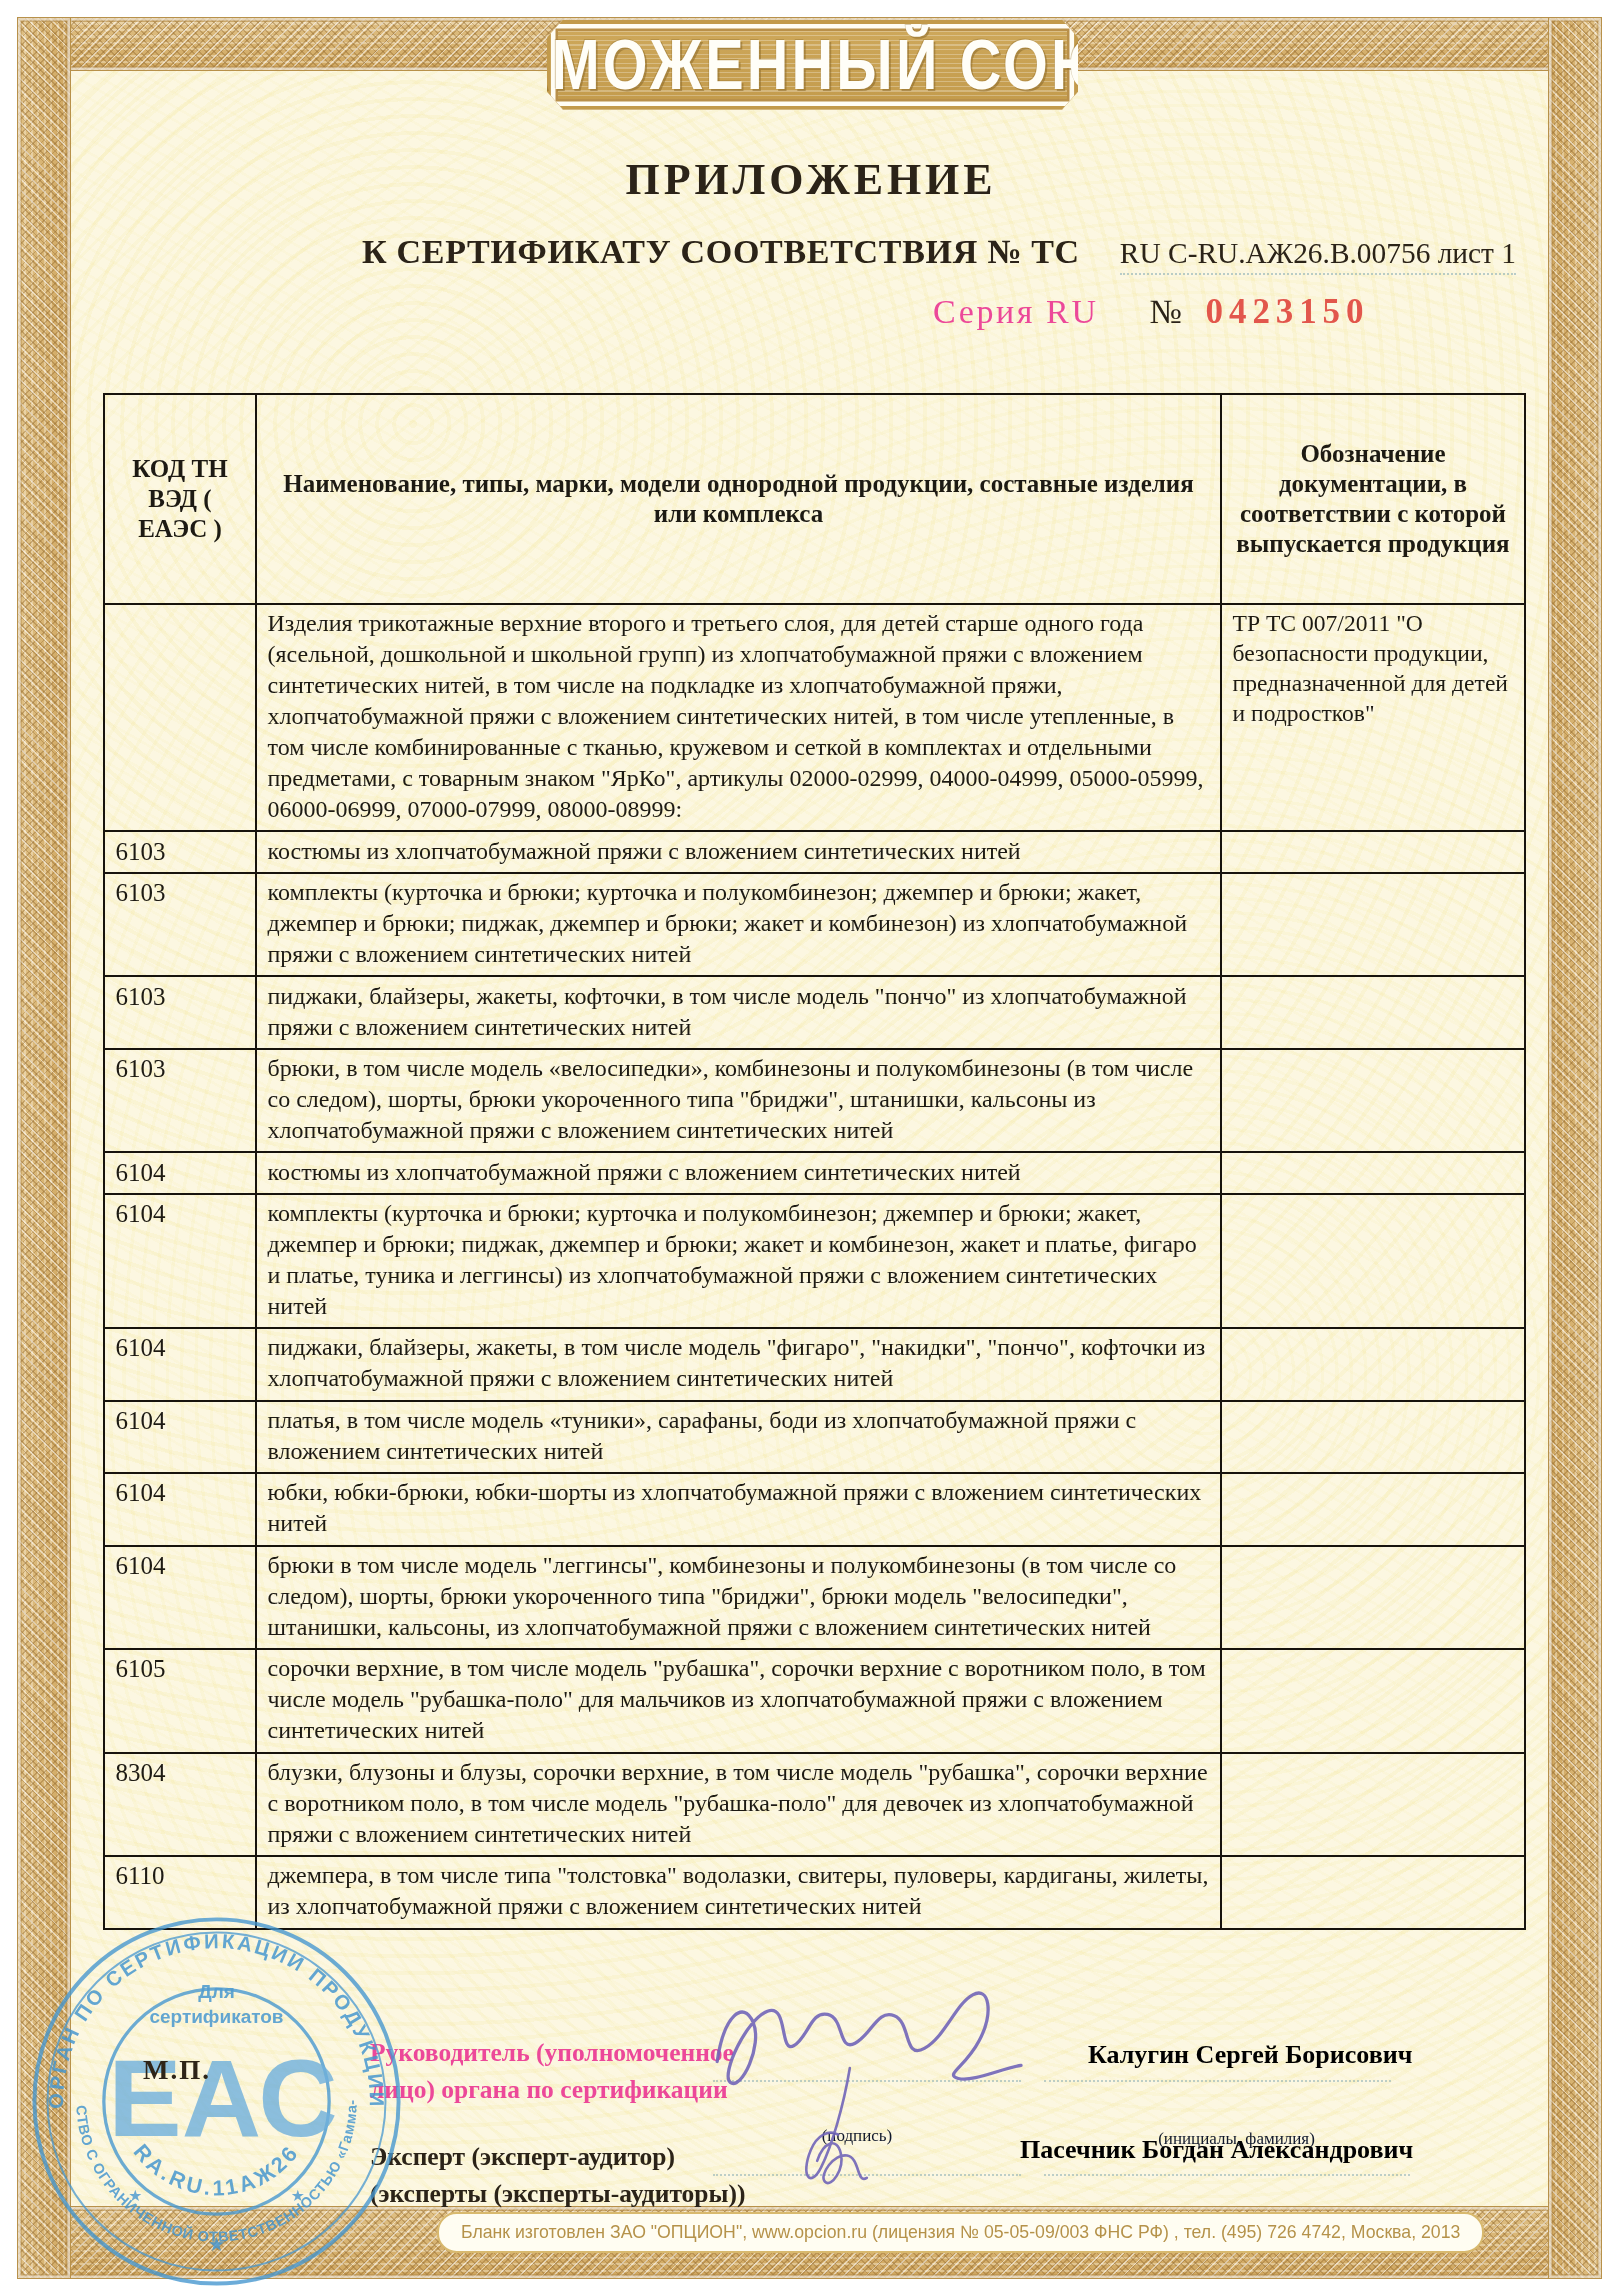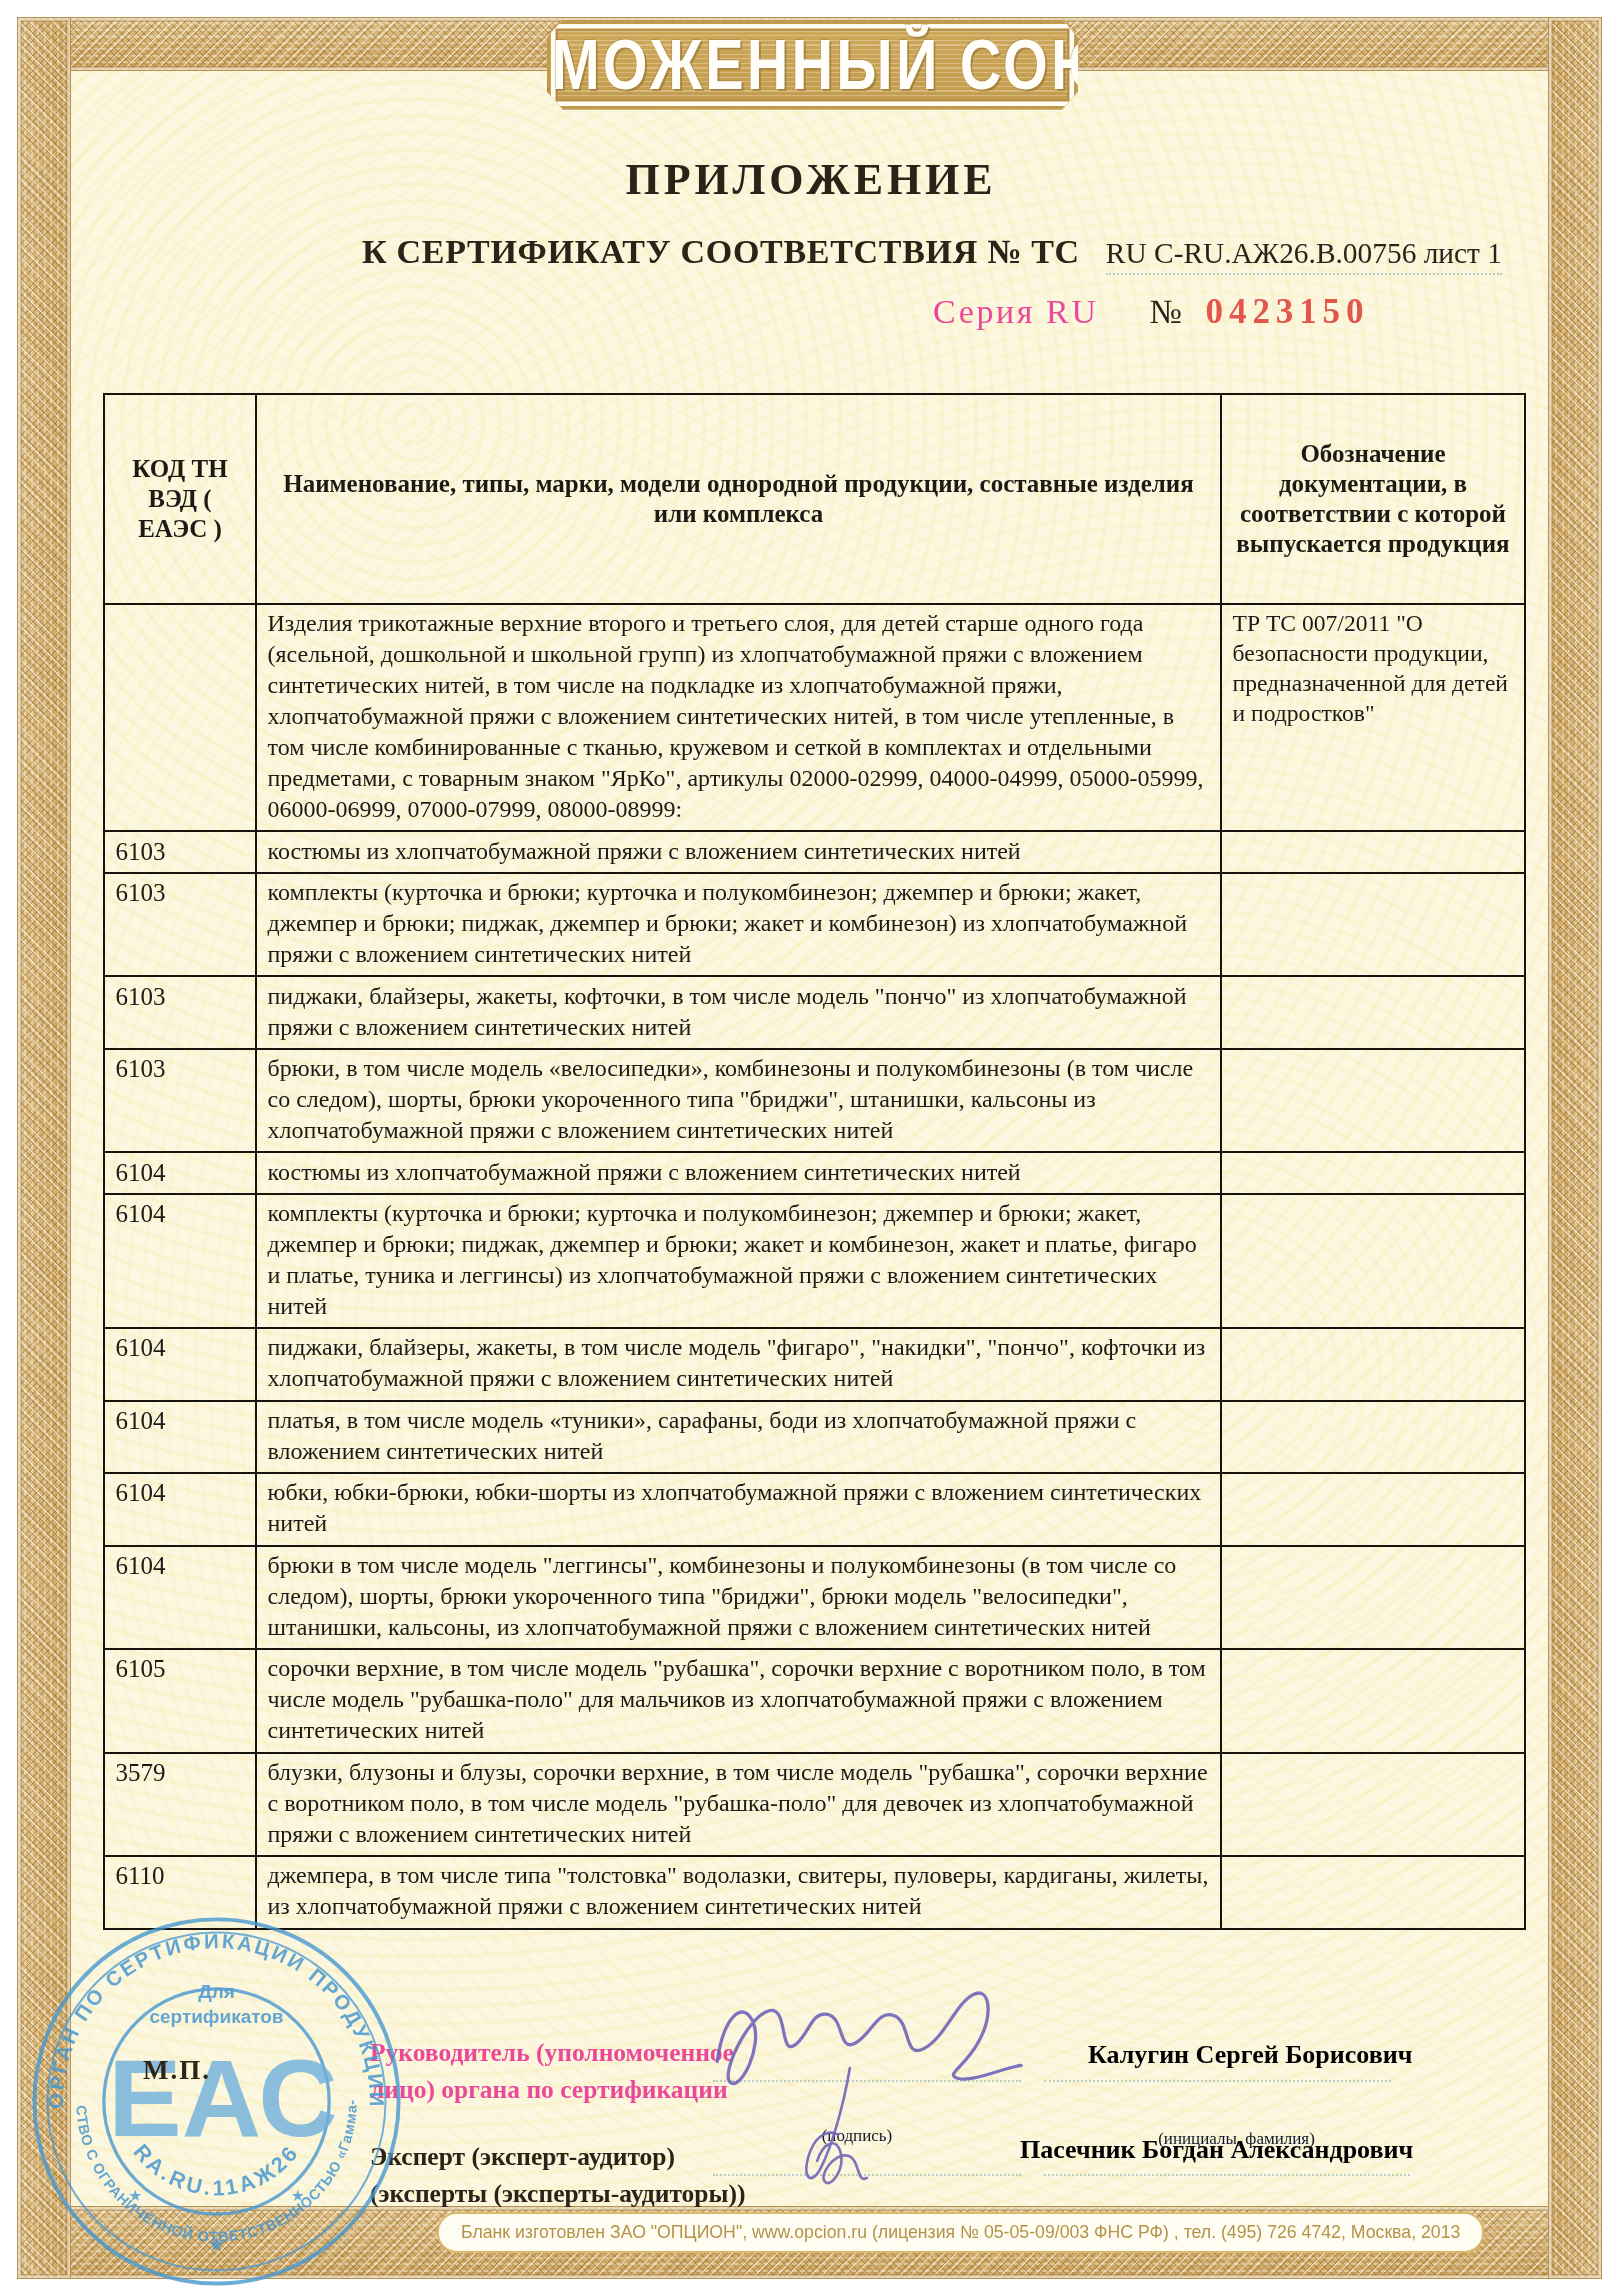--- a/index.html
+++ b/index.html
@@ -62,21 +62,21 @@
     transform:scaleY(1.18) scaleX(.96);
     text-shadow:2px 2px 0 rgba(140,105,40,.55), -0.7px -0.7px 0 rgba(140,105,40,.35);
     white-space:nowrap;
   }
   
   .h-title{
     position:absolute;top:154px;left:0;right:0;text-align:center;z-index:2;
     font-size:44px;font-weight:700;letter-spacing:3.9px;color:#2b2318;
   }
   .h-sub{
-    position:absolute;top:233px;left:362px;z-index:2;display:flex;align-items:baseline;gap:26px;white-space:nowrap;
+    position:absolute;top:233px;left:362px;z-index:2;display:flex;align-items:baseline;gap:40px;white-space:nowrap;
   }
   .h-sub .s1{font-size:34px;font-weight:600;letter-spacing:0.7px;color:#2b2318;}
   .h-sub .s2{font-size:29.4px;font-weight:500;color:#2b2318;border-bottom:2px dotted rgba(130,170,180,.55);padding-bottom:2.6px;}
   .h-series{
     position:absolute;top:292px;left:933px;z-index:2;display:flex;align-items:baseline;white-space:nowrap;
   }
   .h-series .lbl{font-size:34px;font-weight:500;letter-spacing:2.6px;color:#ec4899;}
   .h-series .num-sign{font-size:34px;font-weight:500;margin-left:51px;color:#2b2318;}
   .h-series .serial{font-size:35px;font-weight:600;letter-spacing:5.9px;margin-left:23.6px;color:#e2564c;}
   
@@ -232,21 +232,21 @@
     <td class="c-doc"></td>
   </tr>
 
   <tr>
     <td class="c-code">6105</td>
     <td class="c-name">сорочки верхние, в том числе модель "рубашка", сорочки верхние с воротником поло, в том числе модель "рубашка-поло" для мальчиков из хлопчатобумажной пряжи с вложением синтетических нитей</td>
     <td class="c-doc"></td>
   </tr>
 
   <tr>
-    <td class="c-code">3579</td>
+    <td class="c-code">8304</td>
     <td class="c-name">блузки, блузоны и блузы, сорочки верхние, в том числе модель "рубашка", сорочки верхние с воротником поло, в том числе модель "рубашка-поло"  для девочек из хлопчатобумажной пряжи с вложением синтетических нитей</td>
     <td class="c-doc"></td>
   </tr>
 
   <tr>
     <td class="c-code">6110</td>
     <td class="c-name">джемпера, в том числе типа "толстовка" водолазки, свитеры, пуловеры, кардиганы, жилеты, из хлопчатобумажной пряжи с вложением синтетических нитей</td>
     <td class="c-doc"></td>
   </tr>
 </tbody>

